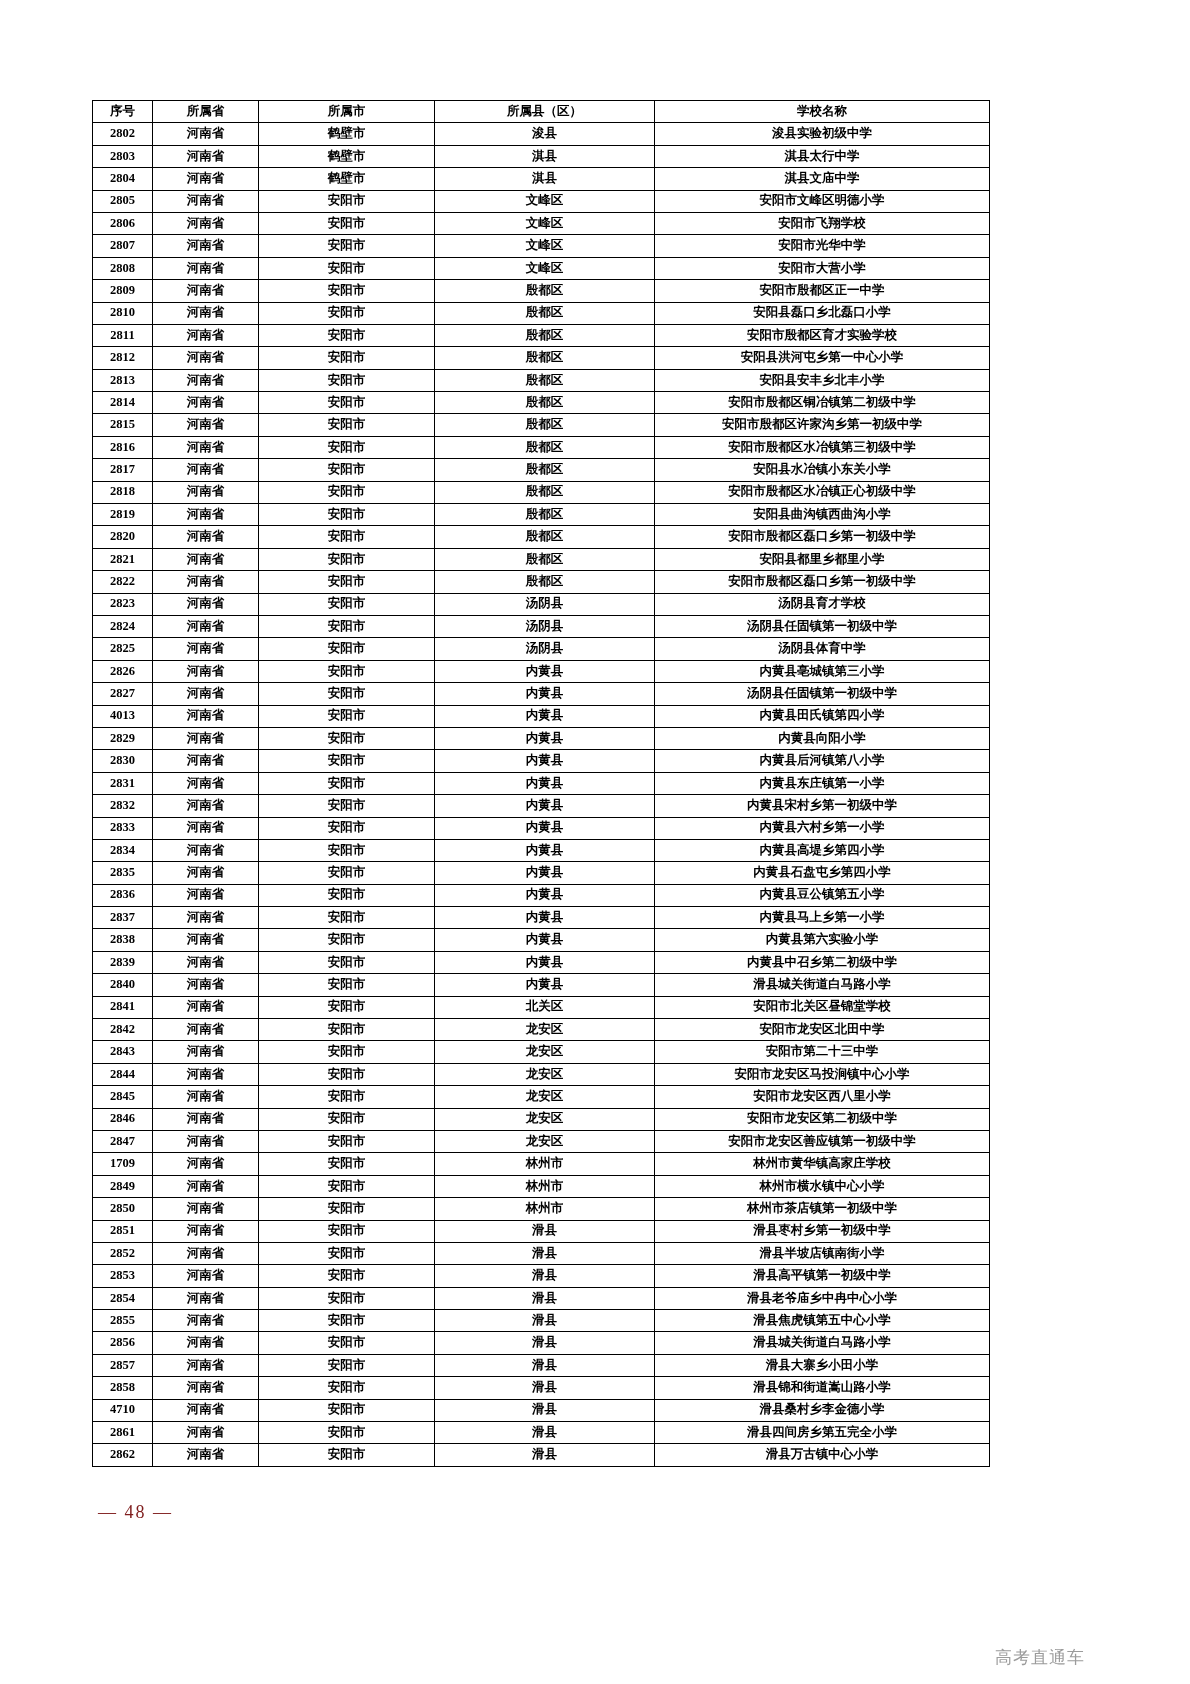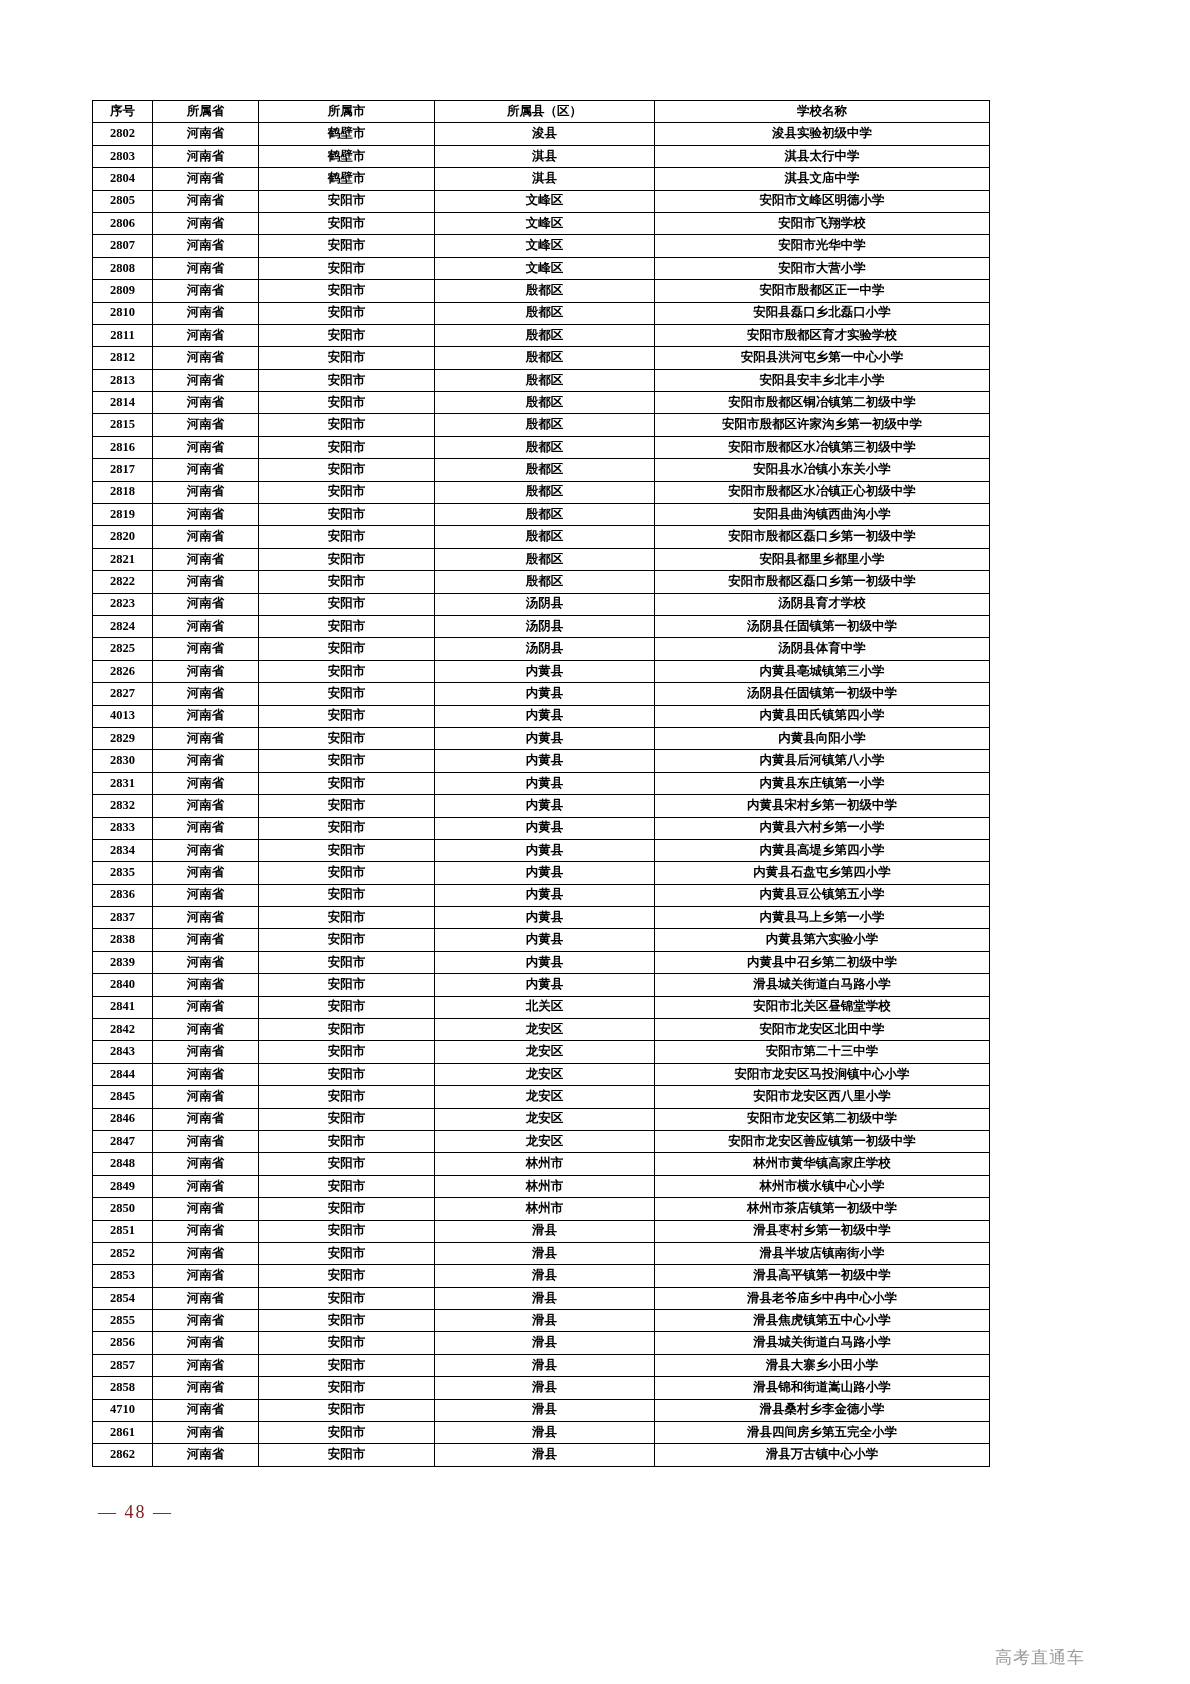--- a/index.html
+++ b/index.html
@@ -406,21 +406,21 @@
           <td class="col-school">安阳市龙安区第二初级中学</td>
         </tr>
         <tr>
           <td class="col-serial">2847</td>
           <td class="col-province">河南省</td>
           <td class="col-city">安阳市</td>
           <td class="col-county">龙安区</td>
           <td class="col-school">安阳市龙安区善应镇第一初级中学</td>
         </tr>
         <tr>
-          <td class="col-serial">2848</td>
+          <td class="col-serial">1709</td>
           <td class="col-province">河南省</td>
           <td class="col-city">安阳市</td>
           <td class="col-county">林州市</td>
           <td class="col-school">林州市黄华镇高家庄学校</td>
         </tr>
         <tr>
           <td class="col-serial">2849</td>
           <td class="col-province">河南省</td>
           <td class="col-city">安阳市</td>
           <td class="col-county">林州市</td>

